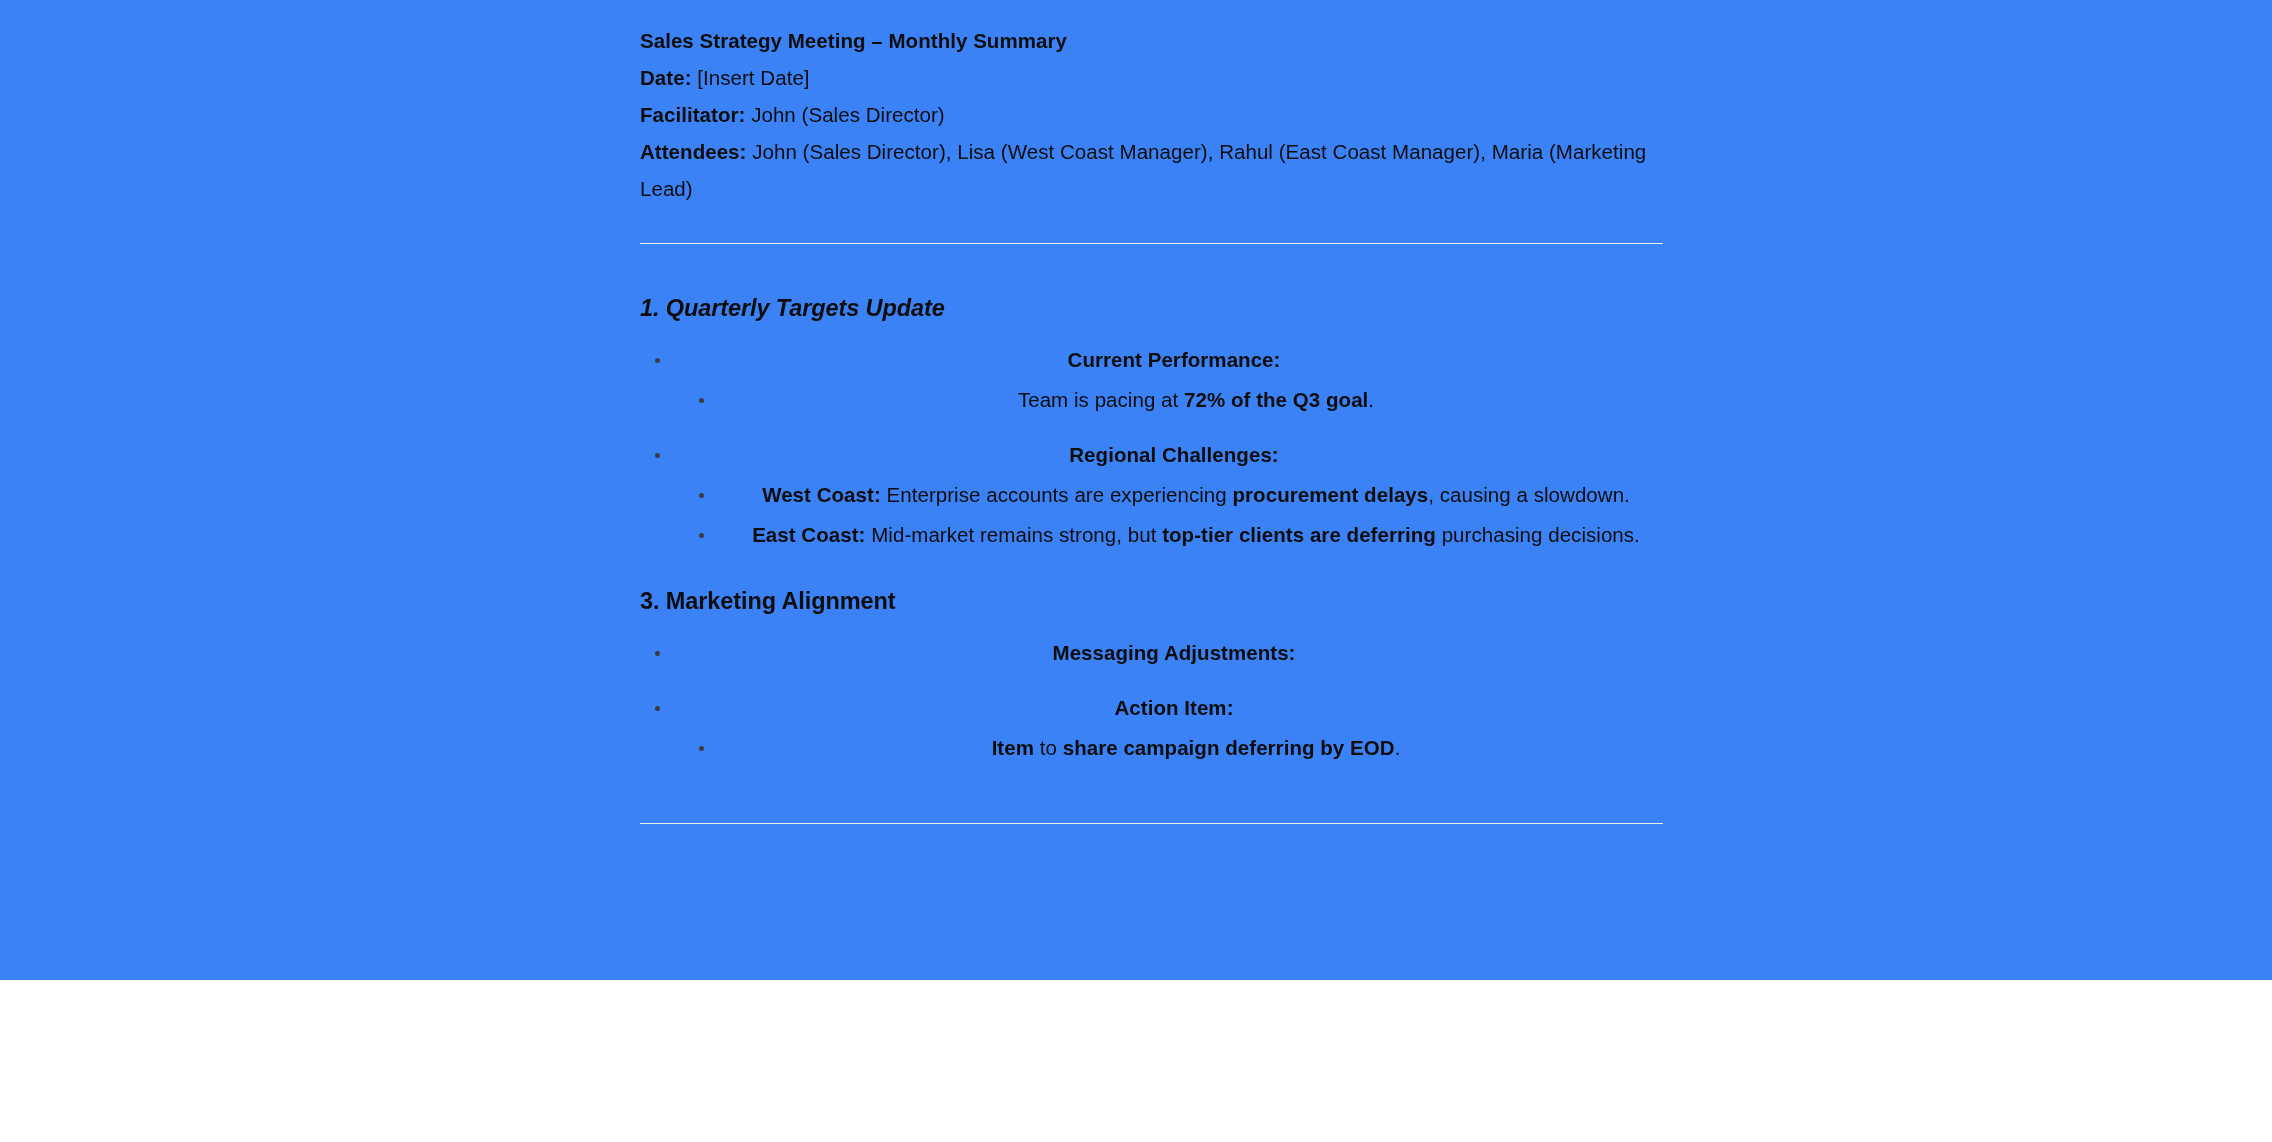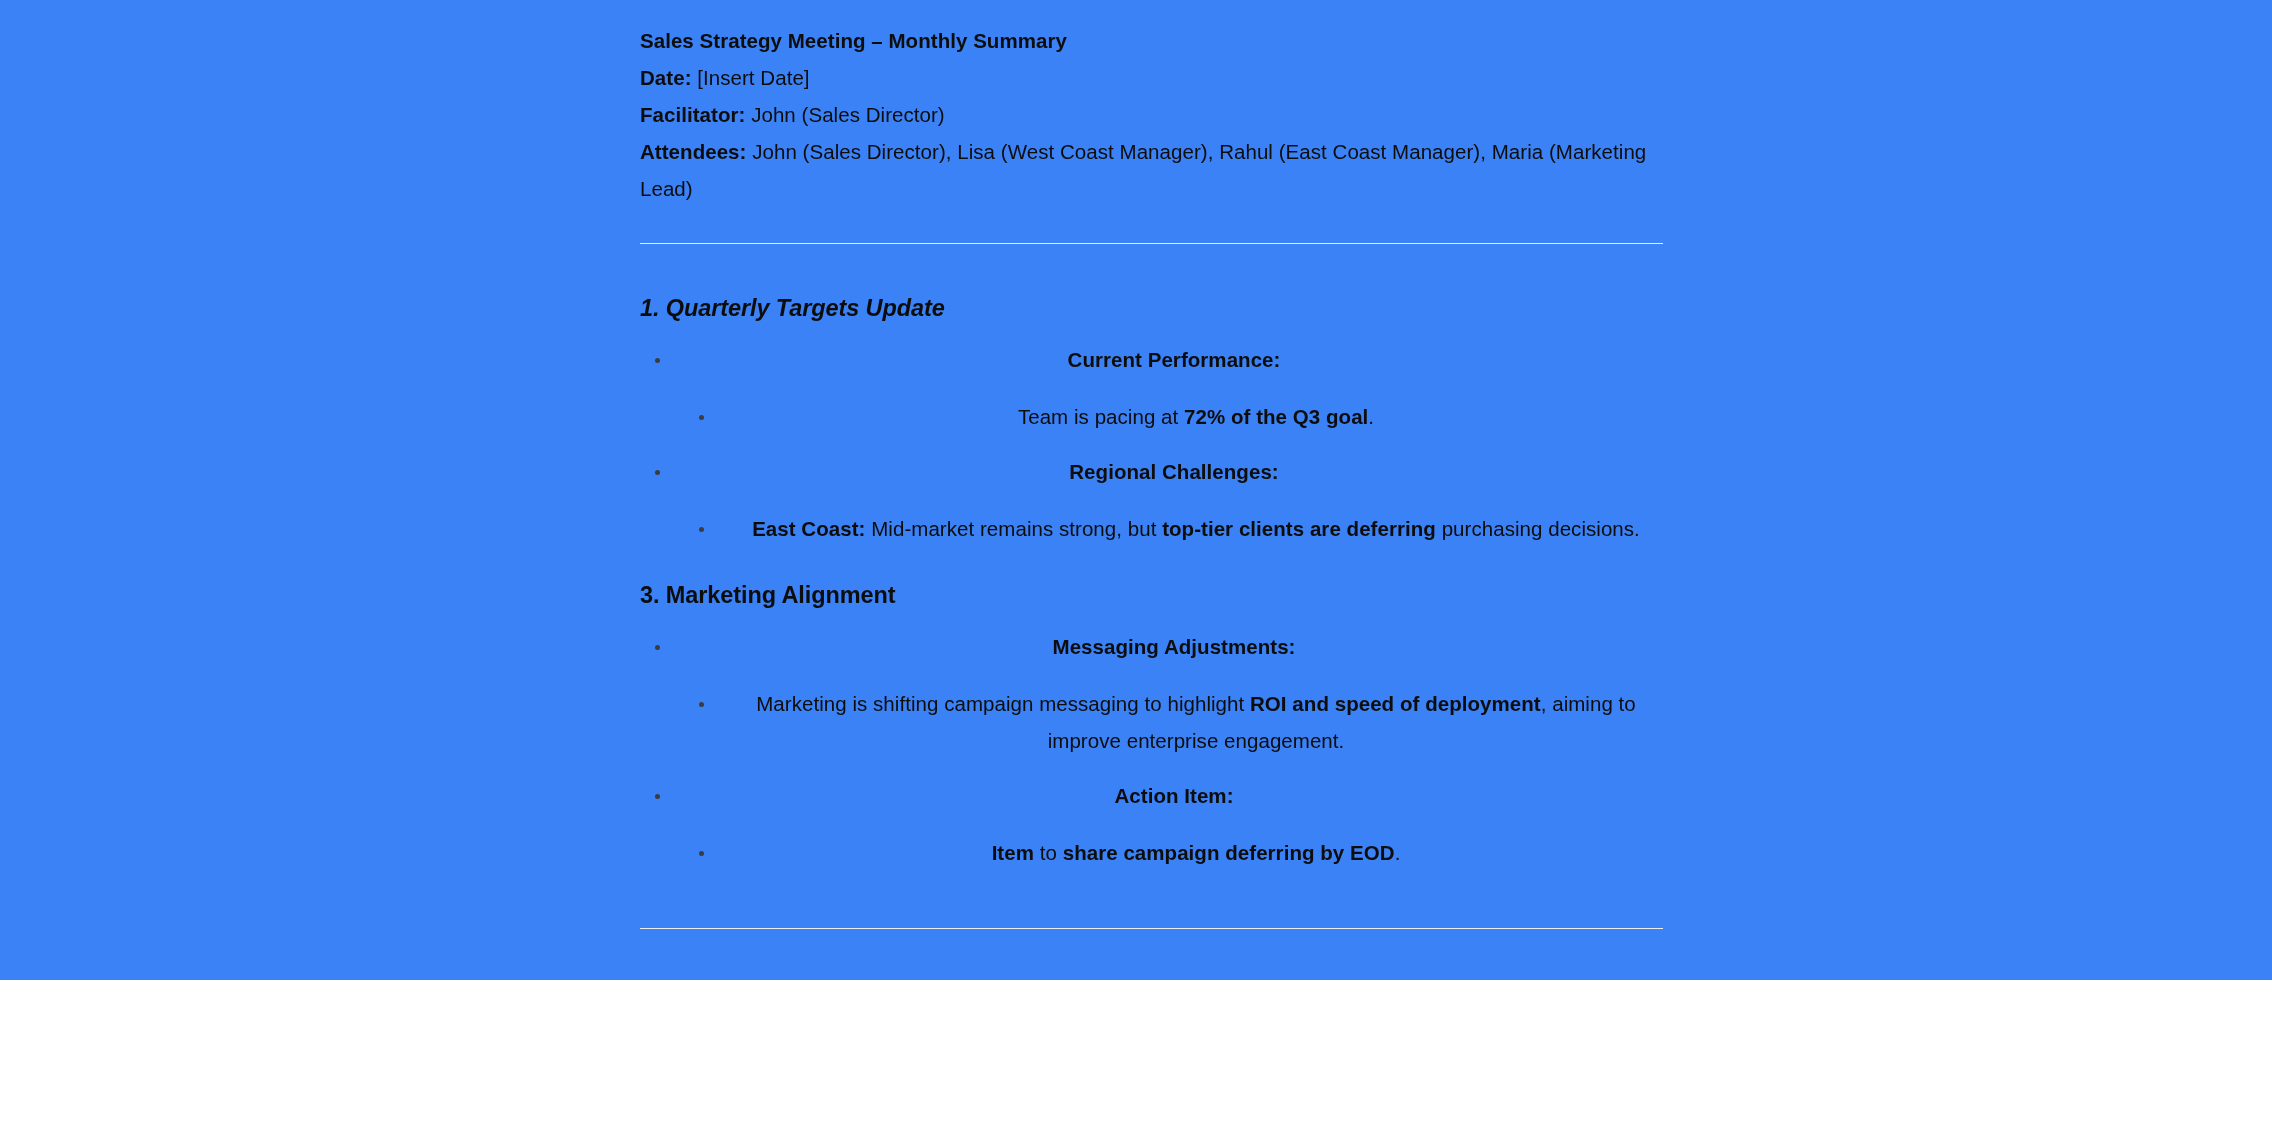--- a/index.html
+++ b/index.html
@@ -90,21 +90,21 @@
   }
 
   ul.lvl2 {
     list-style: none;
     margin: 0;
     padding: 0;
   }
   ul.lvl2 > li.subitem {
     position: relative;
     padding-left: 44px;
-    margin-top: 20px;
+    margin-top: 3px;
     font-size: 20.5px;
     line-height: 37px;
     color: #0d0d0d;
     letter-spacing: 0.05px;
   }
   ul.lvl2 > li.subitem::before {
     content: "";
     position: absolute;
     left: 17px;
     top: 17px;
@@ -150,40 +150,38 @@
           <ul class="lvl2">
             <li class="subitem">
               <span class="rich">Team is pacing at <b>72% of the Q3 goal</b>.</span>
             </li>
           </ul>
         </li>
         <li class="item">
           <span class="rich"><b>Regional Challenges:</b></span>
           <ul class="lvl2">
             <li class="subitem">
+              <span class="rich"><b>West Coast:</b> Enterprise accounts are experiencing <b>procurement delays</b>, causing a slowdown.</span>
+            </li>
+            <li class="subitem">
               <span class="rich"><b>East Coast:</b> Mid-market remains strong, but <b>top-tier clients are deferring</b> purchasing decisions.</span>
             </li>
           </ul>
         </li>
       </ul>
     </div>
 
     <div class="section later">
     </div>
 
     <div class="section later">
       <div class="section-title">3. Marketing Alignment</div>
       <ul class="lvl1">
         <li class="item">
           <span class="rich"><b>Messaging Adjustments:</b></span>
-          <ul class="lvl2">
-            <li class="subitem">
-              <span class="rich">Marketing is shifting campaign messaging to highlight <b>ROI and speed of deployment</b>, aiming to improve enterprise engagement.</span>
-            </li>
-          </ul>
         </li>
         <li class="item">
           <span class="rich"><b>Action Item:</b></span>
           <ul class="lvl2">
             <li class="subitem">
               <span class="rich"><b>Item</b> to <b>share campaign deferring by EOD</b>.</span>
             </li>
           </ul>
         </li>
       </ul>

